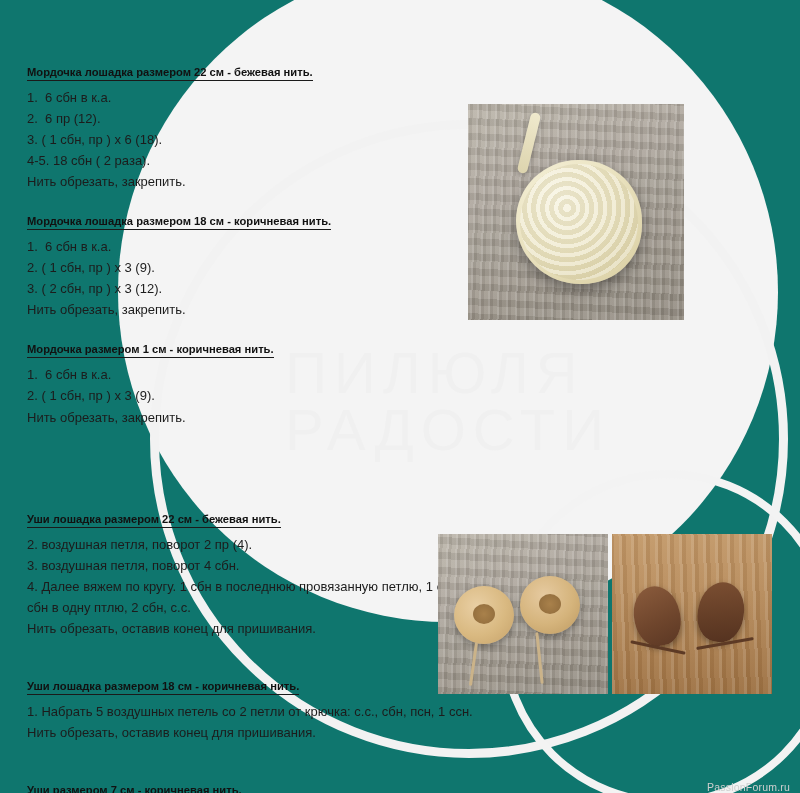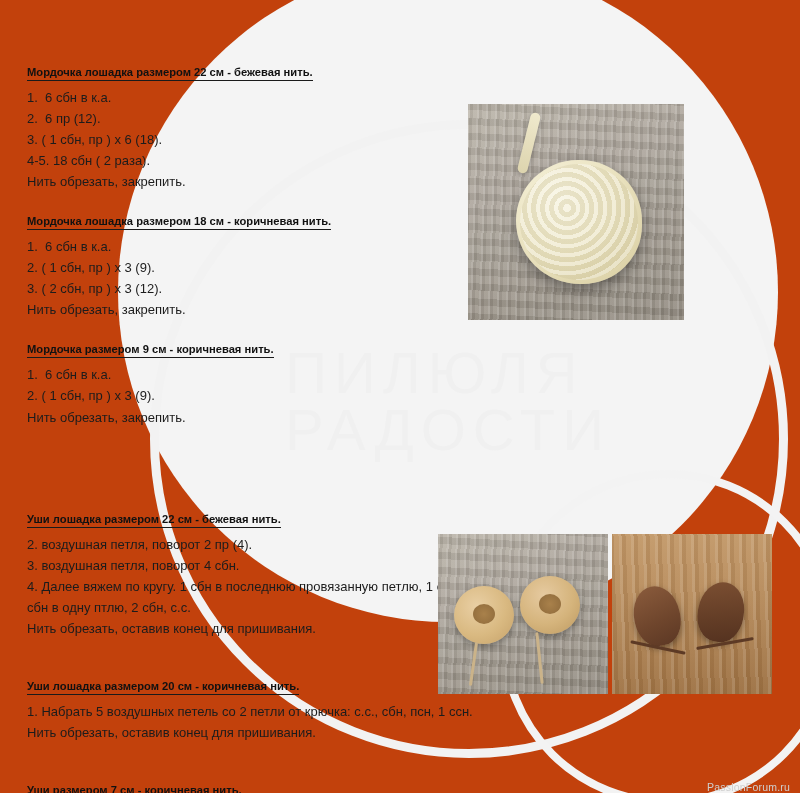--- a/index.html
+++ b/index.html
@@ -10,21 +10,21 @@
     width: 800px;
     height: 793px;
     background: #ffffff;
     font-family: "Liberation Sans", sans-serif;
     overflow: hidden;
   }
   .page {
     position: relative;
     width: 800px;
     height: 793px;
-    background: #c2410c;
+    background: #0f766e;
     overflow: hidden;
   }
   
   .deco-circle-1 {
     position: absolute;
     left: 118px;
     top: -38px;
     width: 660px;
     height: 660px;
     border-radius: 50%;
@@ -258,40 +258,40 @@
 
       <div class="sec">
         <div class="sec-title">Мордочка лошадка размером 18 см - коричневая нить.</div>
         <div class="line">1.  6 сбн в к.а.</div>
         <div class="line">2. ( 1 сбн, пр ) х 3 (9).</div>
         <div class="line">3. ( 2 сбн, пр ) х 3 (12).</div>
         <div class="line">Нить обрезать, закрепить.</div>
       </div>
 
       <div class="sec">
-        <div class="sec-title">Мордочка размером 9 см - коричневая нить.</div>
+        <div class="sec-title">Мордочка размером 1 см - коричневая нить.</div>
         <div class="line">1.  6 сбн в к.а.</div>
         <div class="line">2. ( 1 сбн, пр ) х 3 (9).</div>
         <div class="line">Нить обрезать, закрепить.</div>
       </div>
 
       <div class="gap-big"></div>
 
       <div class="sec">
         <div class="sec-title">Уши лошадка размером 22 см - бежевая нить.</div>
         <div class="line">2. воздушная петля, поворот 2 пр (4).</div>
         <div class="line">3. воздушная петля, поворот 4 сбн.</div>
         <div class="line">4. Далее вяжем по кругу. 1 сбн в последнюю провязанную петлю, 1 сбн, 2 сбн в одну птлю, 2 сбн, с.с.</div>
         <div class="line">Нить обрезать, оставив конец для пришивания.</div>
       </div>
 
       <div class="gap-mid"></div>
 
       <div class="sec">
-        <div class="sec-title">Уши лошадка размером 20 см - коричневая нить.</div>
+        <div class="sec-title">Уши лошадка размером 18 см - коричневая нить.</div>
         <div class="line">1. Набрать 5 воздушных петель со 2 петли от крючка: с.с., сбн, псн, 1 ссн.</div>
         <div class="line">Нить обрезать, оставив конец для пришивания.</div>
       </div>
 
       <div class="gap-mid"></div>
 
       <div class="sec">
         <div class="sec-title">Уши  размером 7 см - коричневая нить.</div>
         
         

